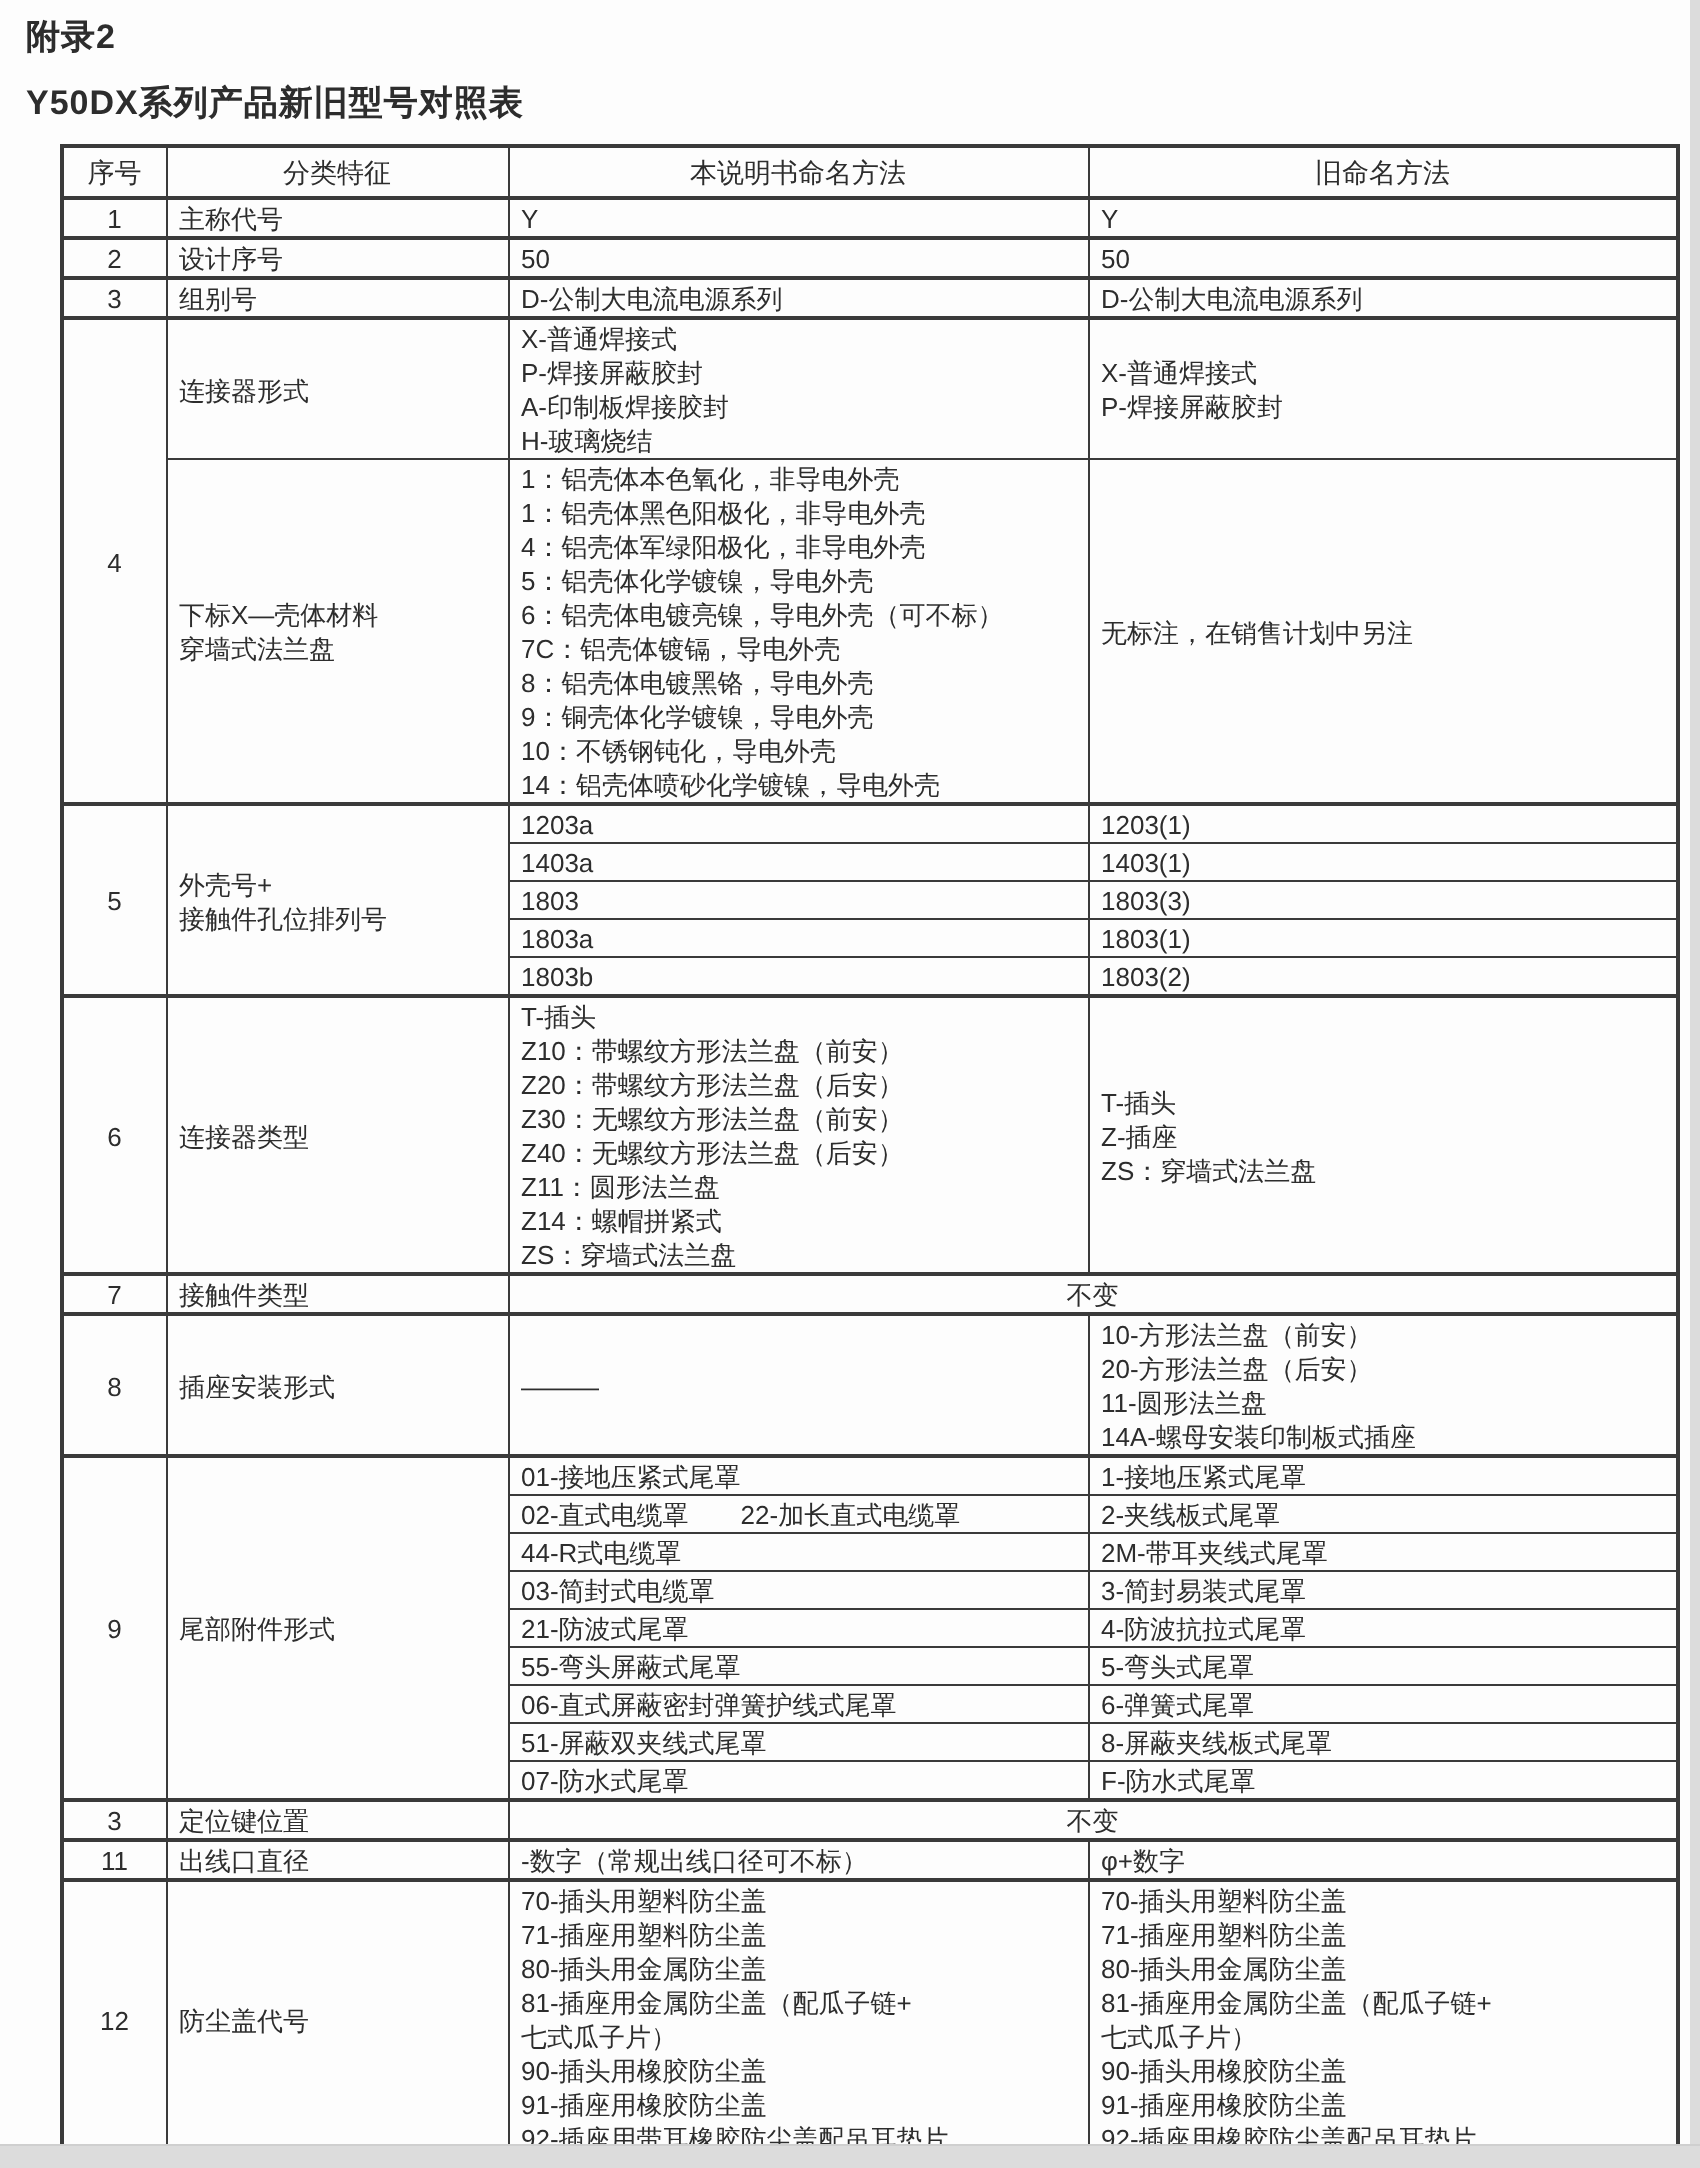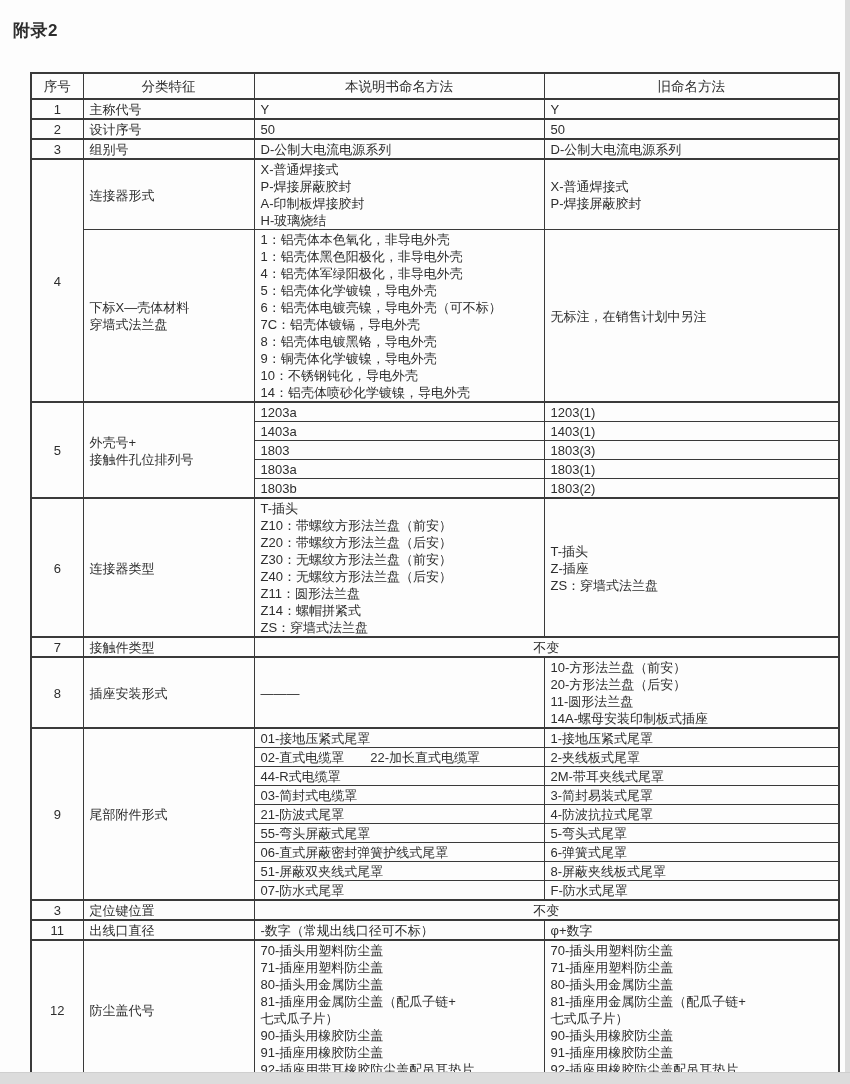--- a/index.html
+++ b/index.html
@@ -5,21 +5,21 @@
   html,body { margin:0; padding:0; background:#ffffff; }
   .page {
     position:relative;
     width:850px; height:1084px;
     background:#fdfdfd;
     font-family:"Liberation Sans","DejaVu Sans",sans-serif;
     color:#2d2d2d;
     overflow:hidden;
   }
   .titles { position:absolute; left:13px; top:7px; }
-  .appendix { font-size:17px; font-weight:bold; margin:12px 0 10px 0; letter-spacing:0.5px; }
+  .appendix { font-size:17px; font-weight:bold; margin:0 0 10px 0; letter-spacing:0.5px; }
   .doc-title { font-size:17px; font-weight:bold; margin:0; letter-spacing:0.5px; }
 
   table.cmp {
     position:absolute; left:30px; top:72px;
     width:808px;
     border-collapse:collapse;
     table-layout:fixed;
     font-size:13px;
     border:2px solid #3a3a3a;
   }
@@ -52,20 +52,21 @@
     background:#dcdcdc;
     border-top:1px solid #cfcfcf;
   }
 </style>
 </head>
 <body>
 
 <div class="page">
   <div class="titles">
     <p class="appendix">附录2</p>
+    <p class="doc-title">Y50DX系列产品新旧型号对照表</p>
   </div>
 
   <table class="cmp">
     <colgroup>
       <col style="width:52px">
       <col style="width:171px">
       <col style="width:290px">
       <col style="width:295px">
     </colgroup>
     <thead>

